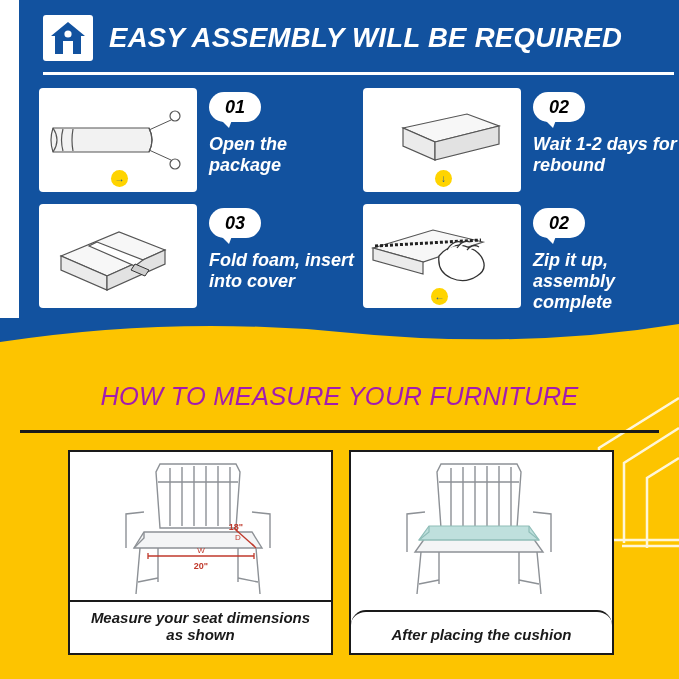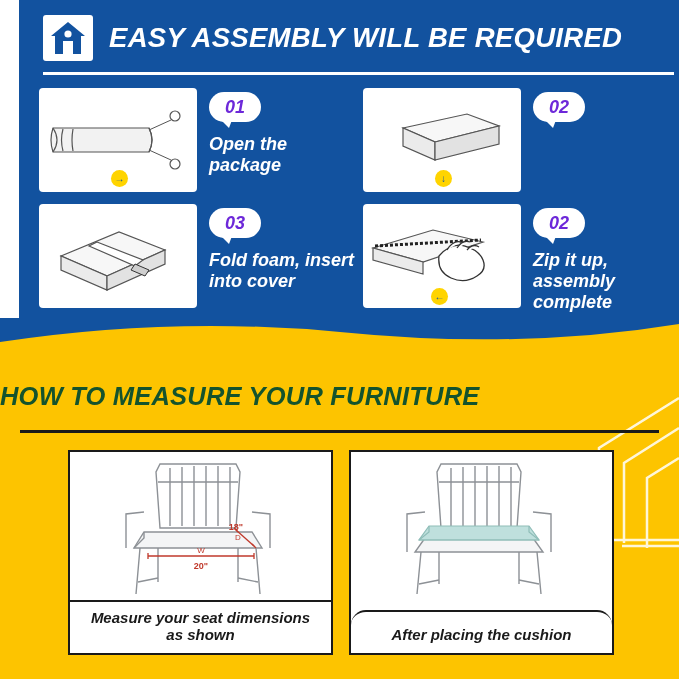--- a/index.html
+++ b/index.html
@@ -118,21 +118,21 @@
   .step-num-bubble::after {
     content: "";
     position: absolute;
     left: 12px; bottom: -6px;
     width: 0; height: 0;
     border-left: 8px solid transparent;
     border-right: 3px solid transparent;
     border-top: 8px solid #ffffff;
   }
   .step-num {
-    color: #6d28d9;
+    color: #000000;
     font-size: 18px;
     font-weight: bold;
     font-style: italic;
     line-height: 1;
   }
   .step-label {
     margin-top: 8px;
     font-size: 18px;
     font-weight: bold;
     font-style: italic;
@@ -157,23 +157,24 @@
     position: absolute;
     right: 0; top: 40px;
     width: 200px; height: 250px;
     pointer-events: none;
   }
 
   .measure-title {
     position: absolute;
     left: 0; top: 64px;
     width: 679px;
-    color: #14532d;
+    text-align: center;
+    color: #a21caf;
     font-size: 25.5px;
-    font-weight: bold;
+    font-weight: normal;
     font-style: italic;
     letter-spacing: 0.2px;
   }
   .measure-rule {
     position: absolute;
     left: 20px; top: 112px;
     width: 639px; height: 3px;
     background: #1a1a1a;
   }
 
@@ -268,20 +269,21 @@
             </g>
           </svg>
           <div class="arrow-badge" style="left:72px; top:82px;">↓</div>
         </div>
         <div class="step-text">
           <div class="step-num-wrap">
             <div class="step-num-bubble">
               <span class="step-num">02</span>
             </div>
           </div>
+          <div class="step-label">Wait 1-2 days for rebound</div>
         </div>
       </div>
 
       <div class="step step-r2c1">
         <div class="step-illus">
           <svg width="158" height="104" viewBox="0 0 158 104" aria-hidden="true">
             <g stroke="#555" stroke-width="1.2" fill="#f7f7f7">
               <path d="M22 52 L80 28 L126 46 L68 72 Z"></path>
               <path d="M22 52 L22 66 L68 86 L68 72 Z" fill="#ebebeb"></path>
               <path d="M68 72 L126 46 L126 60 L68 86 Z" fill="#e2e2e2"></path>

